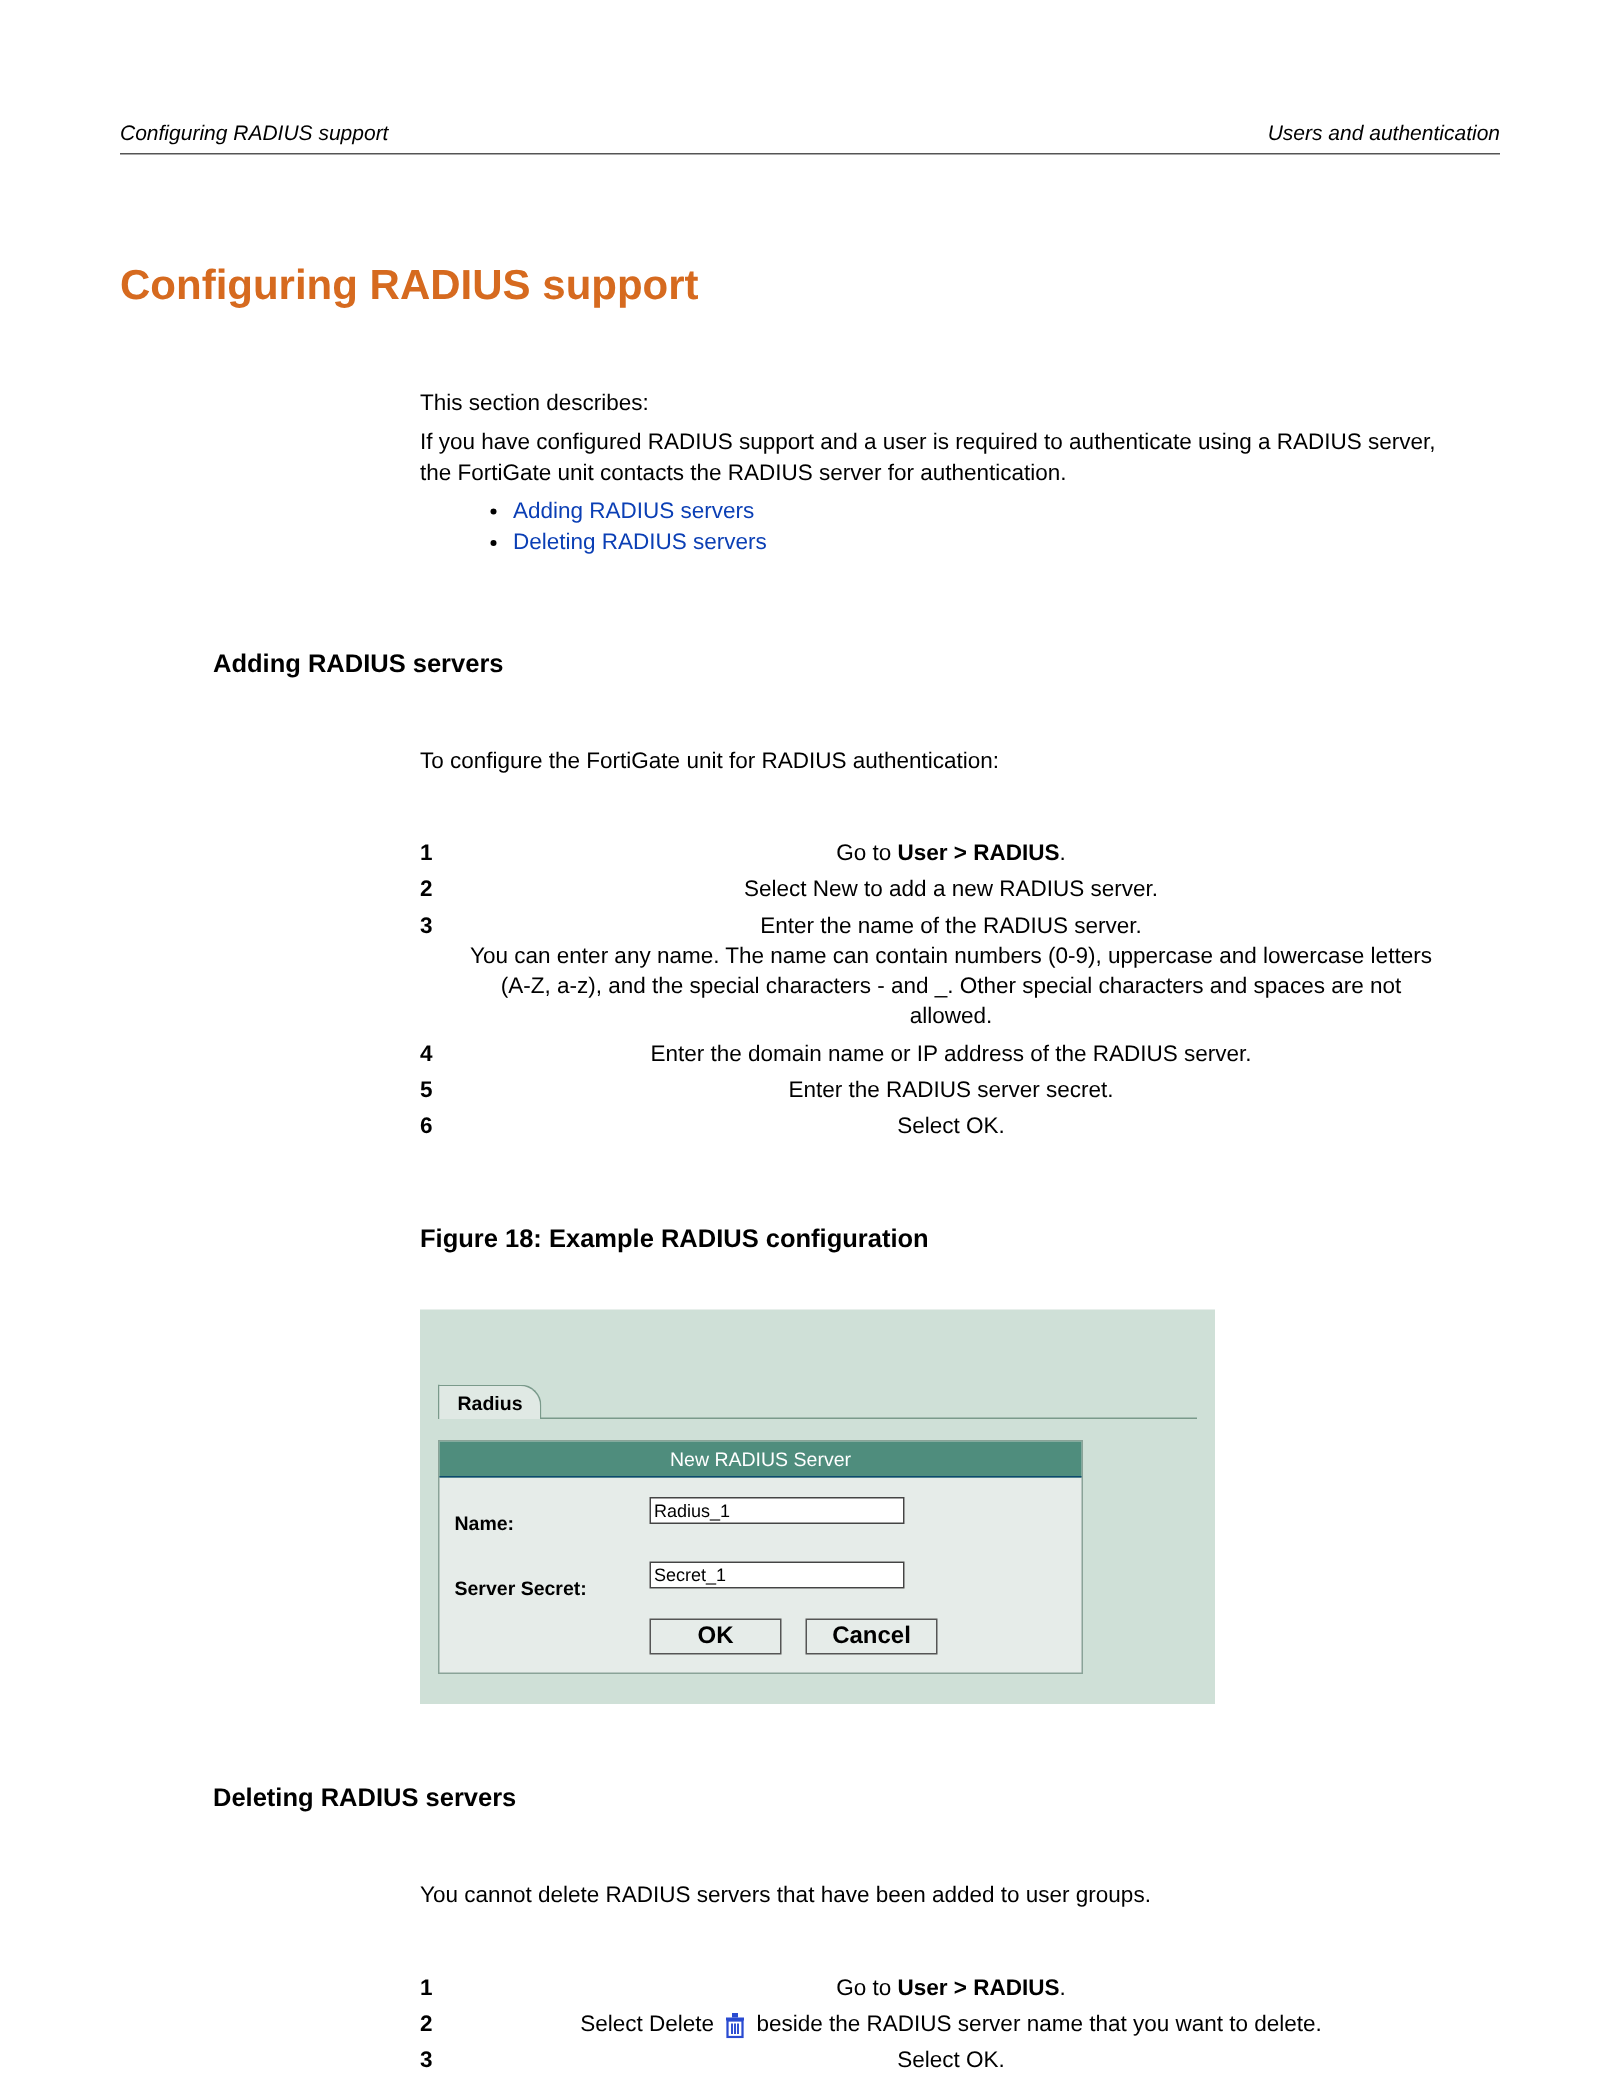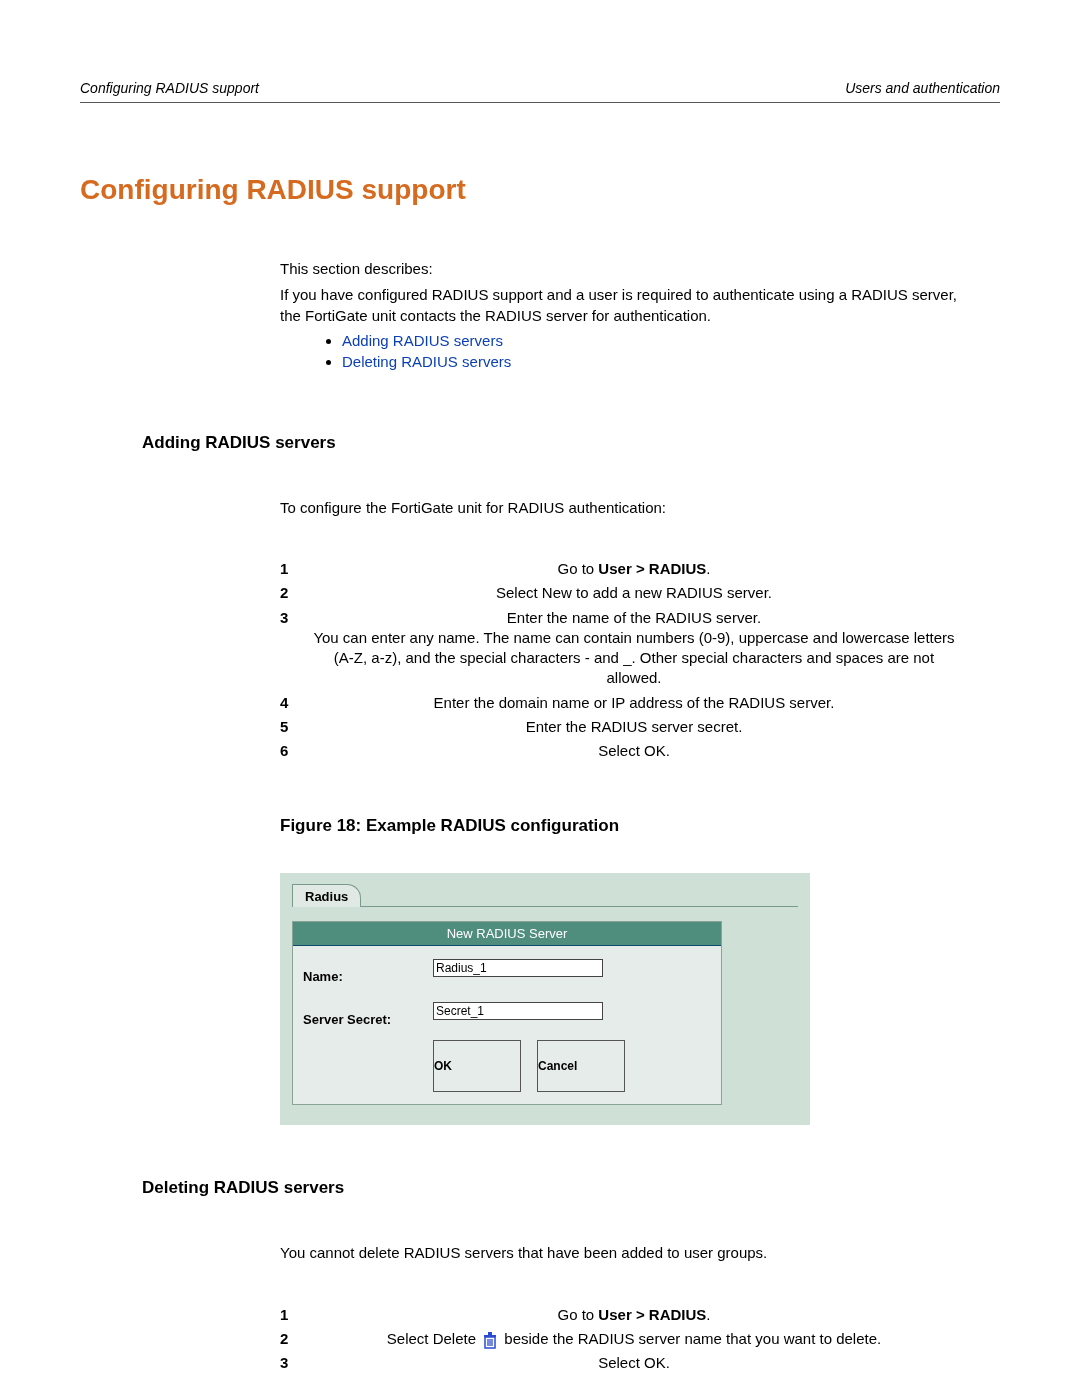--- a/index.html
+++ b/index.html
@@ -84,20 +84,21 @@
     padding: 4px 12px 3px 12px;
     font-weight: bold;
     font-size: 13px;
     border-top-right-radius: 14px;
     position: relative;
     top: 1px;
   }
   .tab-line {
     border-bottom: 1px solid #7a9a8b;
     margin-bottom: 14px;
+    margin-top: 39px;
   }
   .form-box {
     background: #e6ece9;
     border: 1px solid #8aa398;
     padding: 0 0 12px 0;
     width: 430px;
   }
   .form-title {
     background: #4f8d7d;
     color: #fff;
@@ -126,26 +127,26 @@
     border: 1px solid #444;
     background: #fff;
   }
   .btn-row {
     display: flex;
     gap: 16px;
     padding: 8px 0 0 140px;
   }
   .btn {
     width: 88px;
-    padding: 18px 0;
-    font-weight: bold;
-    font-size: 12px;
+    padding: 2px 0;
+    font-weight: bold;
+    font-size: 16px;
     background: #e6ece9;
     border: 1px solid #555;
-    text-align: left;
+    text-align: center;
   }
   .delete-icon-svg {
     display: inline-block;
     vertical-align: middle;
     margin: 0 2px;
   }
   .footer {
     margin-top: auto;
     display: flex;
     justify-content: space-between;

